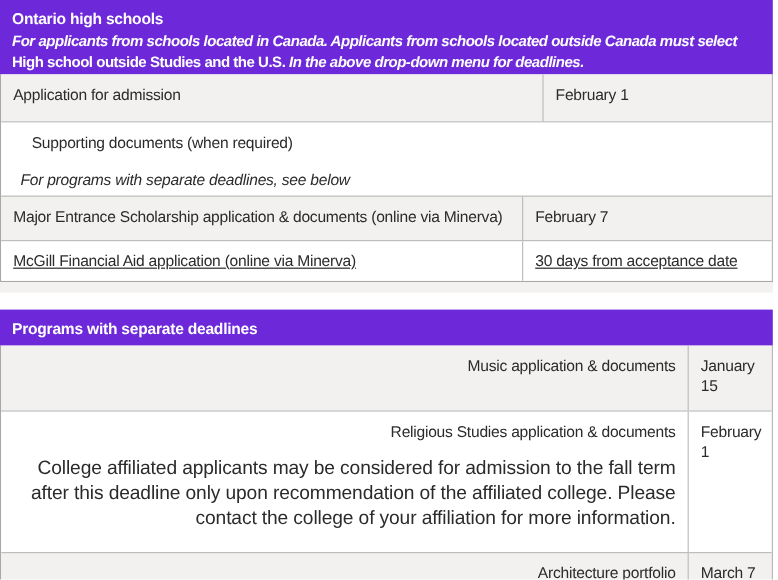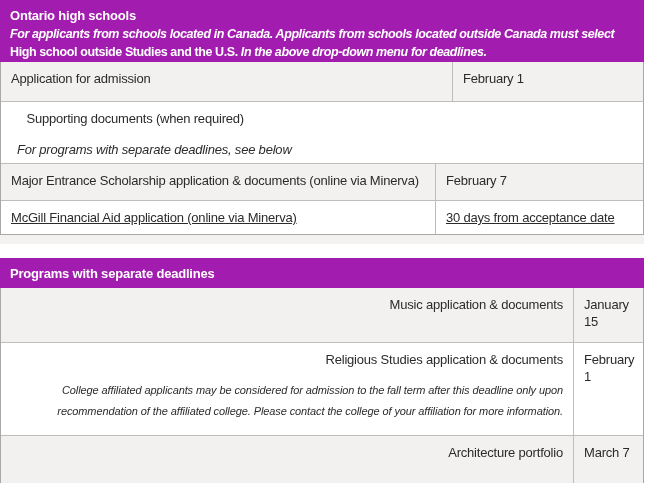--- a/index.html
+++ b/index.html
@@ -14,21 +14,21 @@
     font-family: "Liberation Sans", "DejaVu Sans", sans-serif;
     color: #2b2b2b;
     -webkit-font-smoothing: antialiased;
   }
   .page {
     width: 644px; 
   }
 
   
   .tbl-header {
-    background: #a21caf;
+    background: #6d28d9;
     color: #ffffff;
     box-sizing: border-box;
     padding: 7px 10px 0 10px;
   }
   .tbl-header.h1 { height: 62px; }
   .tbl-header.h2 { height: 30px; padding-top: 7px; }
   .tbl-title {
     font-weight: bold;
     font-size: 13px;
     line-height: 18px;
@@ -78,33 +78,32 @@
   .t1 .c-label { width: 434px; flex: none; }
   
   .t2 .c-label { width: 572px; flex: none; text-align: right; }
 
   
   .t1 .r0 { height: 39px; gap: 17px; }
   .t1 .r1 { height: 62px; }
   .t1 .r2 { height: 37px; }
   .t1 .r3 { height: 34px; text-decoration: underline; }
   .t2 .r0 { height: 54px; }
-  .t2 .r1 { height: 93px; }
+  .t2 .r1 { height: 118px; }
   .t2 .r2 { height: 48px; }
 
   .indent { padding-left: 6px; display: inline-block; }
 
   .sub-note {
     font-style: italic;
     margin: 14px 0 16px 6px;
   }
   .long-note {
-    font-style: italic;
     margin: 12px 0 0 0;
-    font-size: 11px;
+    font-size: 16px;
     line-height: 21px;
     letter-spacing: -0.1px;
   }
 
   
   .footer-strip { height: 9px; background: #f3f2f0; }
   .gap { height: 14px; background: #ffffff; }
 </style>
 </head>
 <body>

